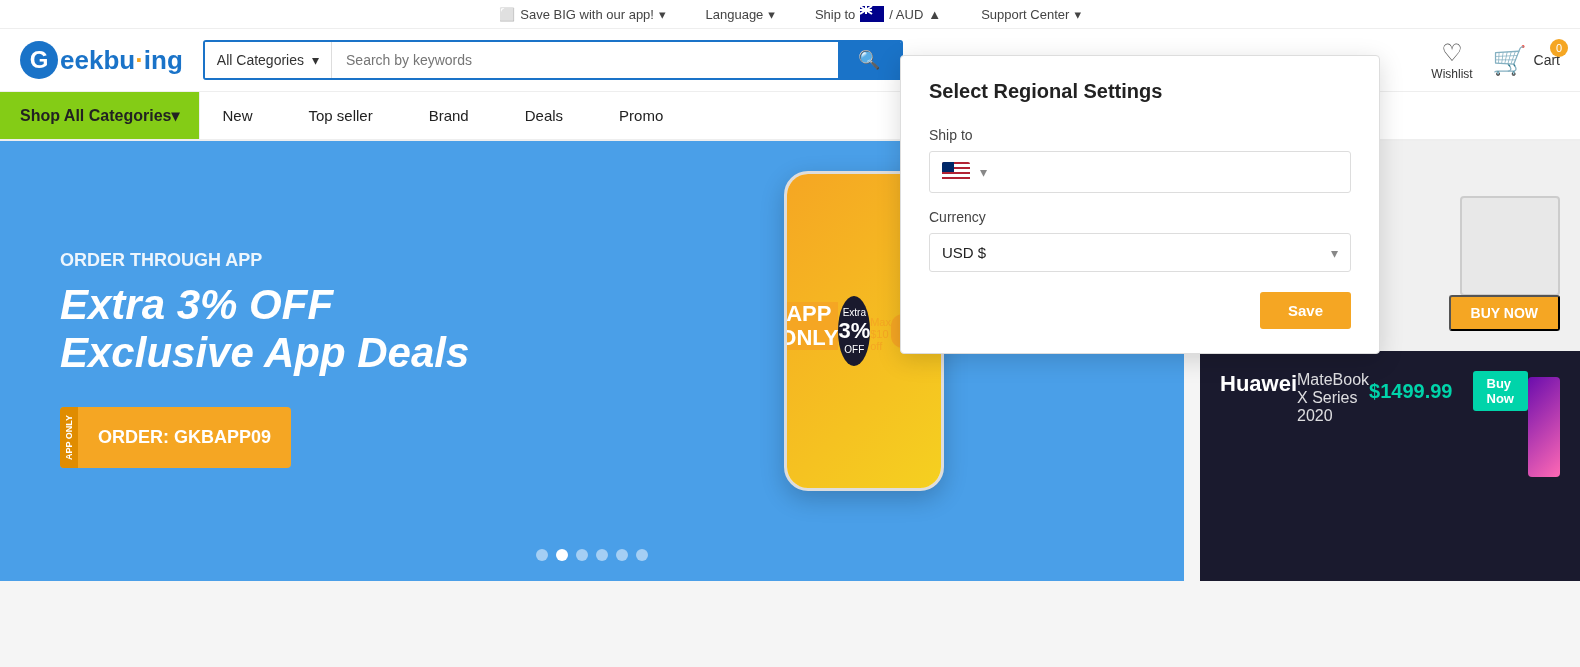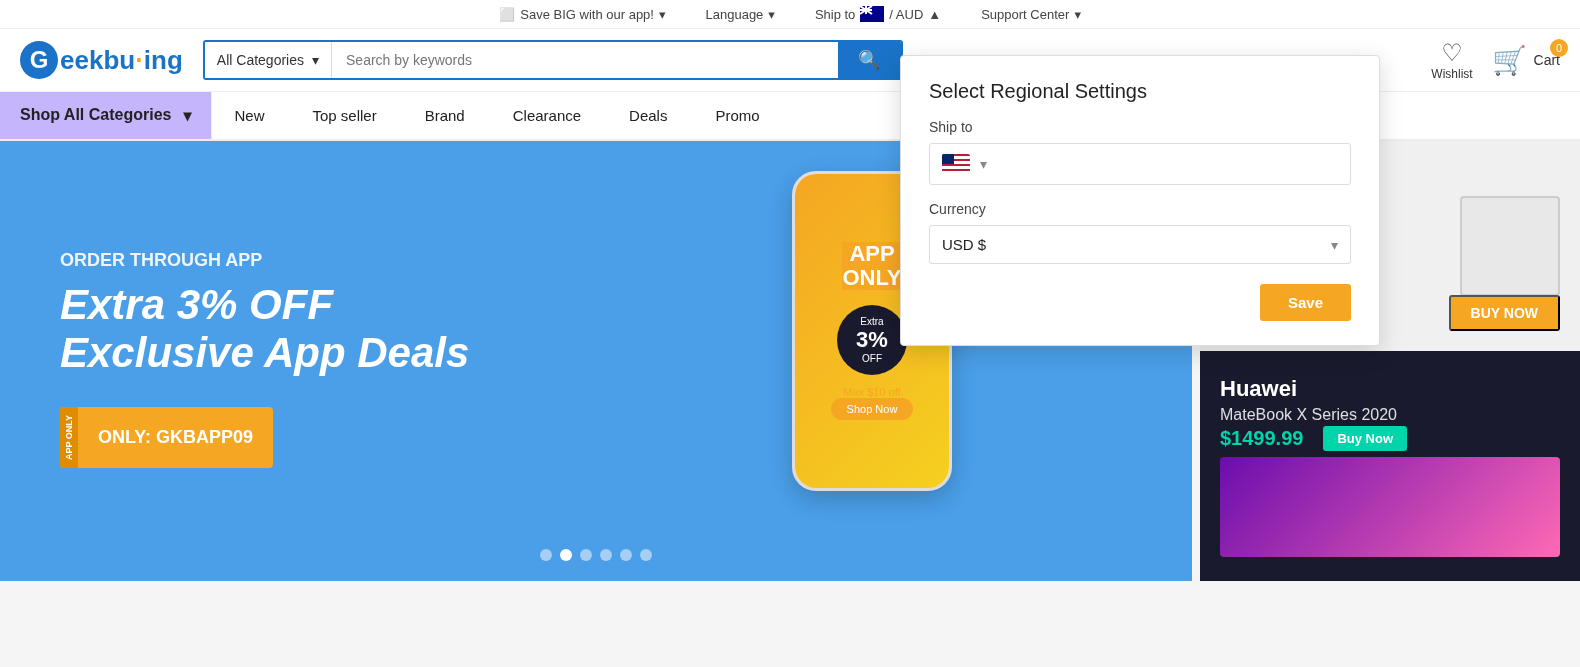--- a/index.html
+++ b/index.html
@@ -138,47 +138,48 @@
 
     
     .navbar {
       background: #fff;
       display: flex;
       align-items: center;
       padding: 0 0;
       border-bottom: 2px solid #eee;
     }
     .nav-shop-all {
-      background: #c4b5fd;
+      background: #84cc16;
       padding: 14px 20px;
       font-size: 16px;
       font-weight: bold;
       color: #222;
       display: flex;
+      align-items: center;
+      gap: 0;
+      cursor: pointer;
+      border-right: 1px solid #eee;
+    }
+    .nav-items {
+      display: flex;
+      align-items: center;
       gap: 12px;
-      cursor: pointer;
-      border-right: 1px solid #eee;
-    }
-    .nav-items {
-      display: flex;
-      align-items: center;
-      gap: 4px;
     }
     .nav-item {
       padding: 14px 22px;
       font-size: 15px;
       color: #222;
       cursor: pointer;
       white-space: nowrap;
     }
 
     
     .main-content {
       display: flex;
-      gap: 8px;
+      gap: 16px;
       position: relative;
     }
 
     
     .banner-area {
       flex: 1;
       background: #4a9fe8;
       min-height: 440px;
       position: relative;
       overflow: hidden;
@@ -241,21 +242,21 @@
       border: 3px solid #ddd;
       position: relative;
       overflow: hidden;
       box-shadow: 0 8px 24px rgba(0,0,0,0.2);
     }
     .phone-screen {
       width: 100%;
       height: 100%;
       background: linear-gradient(135deg, #f5a623 0%, #f5d020 100%);
       display: flex;
-      flex-direction: column;
+      flex-direction: row;
       align-items: center;
       justify-content: center;
       padding: 20px 10px;
     }
     .phone-app-only {
       background: #f5a623;
       color: #fff;
       font-size: 22px;
       font-weight: 900;
       text-align: center;
@@ -336,21 +337,21 @@
       padding: 8px 20px;
       border-radius: 3px;
       font-size: 14px;
       font-weight: bold;
       cursor: pointer;
     }
     .ad-bottom {
       background: #1a1a2e;
       height: 230px;
       display: flex;
-      flex-direction: column;
+      flex-direction: row;
       align-items: flex-start;
       justify-content: center;
       padding: 20px;
       color: #fff;
     }
     .ad-bottom-brand { font-size: 22px; font-weight: bold; margin-bottom: 4px; }
     .ad-bottom-model { font-size: 16px; margin-bottom: 2px; opacity: 0.85; }
     .ad-bottom-price { font-size: 20px; color: #00d4aa; font-weight: bold; }
     .ad-bottom-buy {
       background: #00d4aa;
@@ -381,23 +382,23 @@
       background: #fff;
       border: 1px solid #ddd;
       border-radius: 4px;
       padding: 24px 28px;
       width: 480px;
       box-shadow: 0 6px 24px rgba(0,0,0,0.15);
       z-index: 101;
     }
     .popup-title {
       font-size: 20px;
-      font-weight: normal;
+      font-weight: bold;
       color: #222;
-      margin-bottom: 16px;
+      margin-bottom: 24px;
     }
     .popup-label {
       font-size: 14px;
       color: #444;
       margin-bottom: 8px;
     }
     .popup-select-row {
       display: flex;
       align-items: center;
       border: 1px solid #ddd;
@@ -526,39 +527,38 @@
 
 <div class="navbar">
   <div class="nav-shop-all">
     <span>Shop All Categories</span>
     <span>▾</span>
   </div>
   <div class="nav-items">
     <div class="nav-item">New</div>
     <div class="nav-item">Top seller</div>
     <div class="nav-item">Brand</div>
-    <div class="nav-item">Clearance</div>
     <div class="nav-item">Deals</div>
     <div class="nav-item">Promo</div>
   </div>
 </div>
 
 <div class="main-content">
 
   <div class="banner-area">
     <div class="banner-text">
       <div class="banner-subtitle">ORDER THROUGH APP</div>
       <div class="banner-title">
         <div>Extra 3% OFF</div>
         <div>Exclusive App Deals</div>
       </div>
       <div class="banner-code">
         <div class="banner-code-tag">APP ONLY</div>
         <div class="banner-code-text">
-          <span>ONLY:</span>
+          <span>ORDER:</span>
           <span>GKBAPP09</span>
         </div>
       </div>
     </div>
 
     <div class="banner-phone">
       <div class="phone-mockup">
         <div class="phone-screen">
           <div class="phone-app-only">APP<br>ONLY</div>
           <div class="phone-extra-badge">

